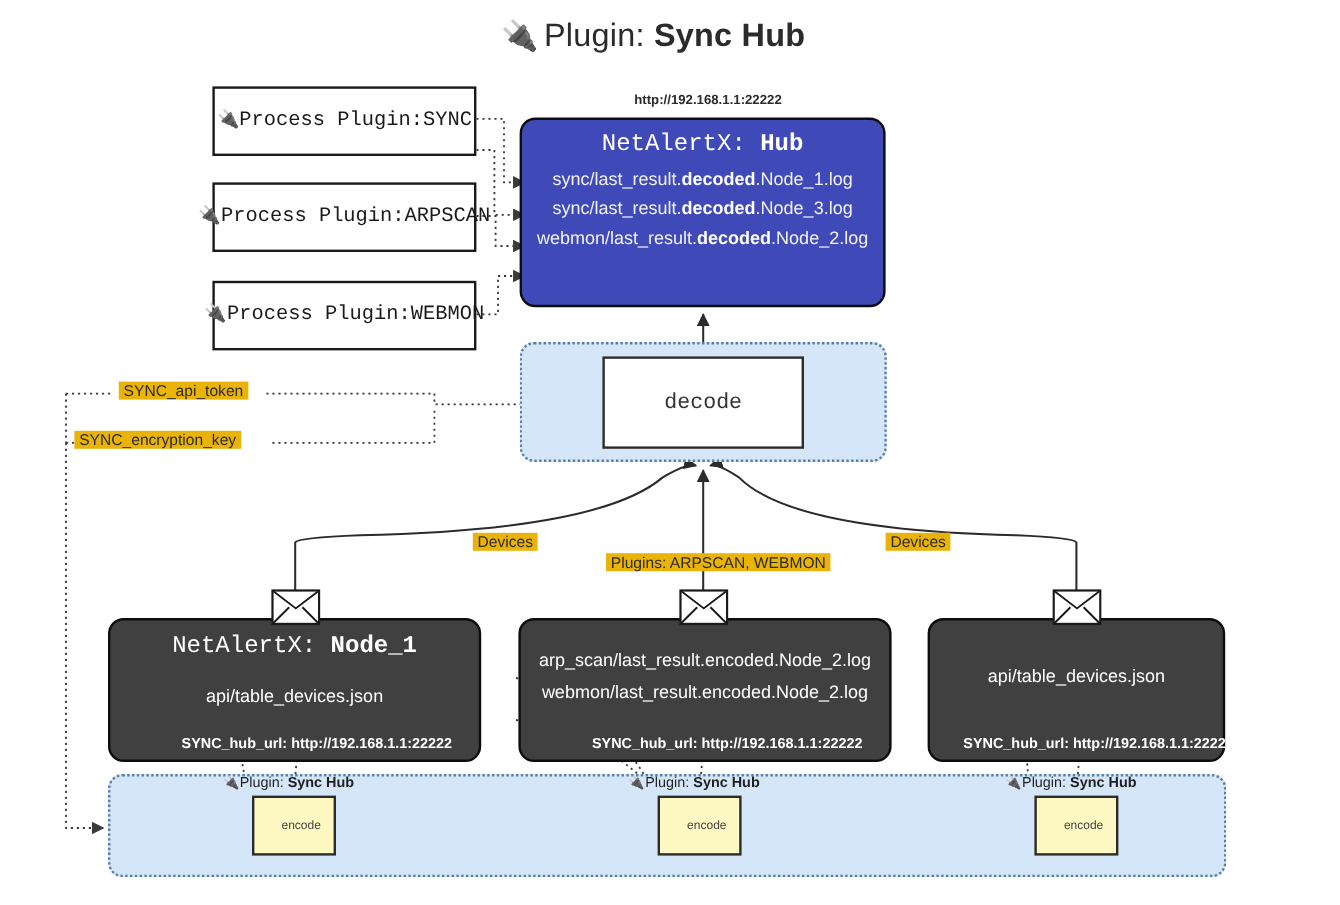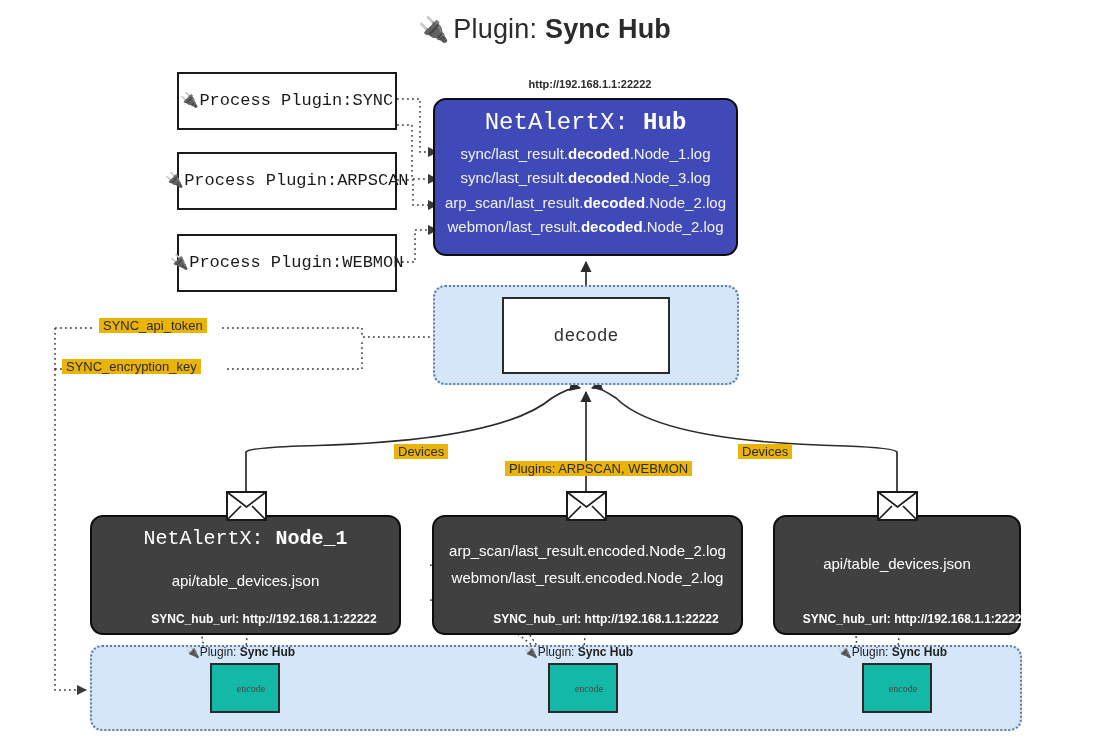--- a/index.html
+++ b/index.html
@@ -72,21 +72,21 @@
     background: #3f4ab8;
     border: 2px solid #0d0d0d;
     border-radius: 13px;
     display: flex;
     flex-direction: column;
     align-items: center;
     padding-top: 9px;
   }
   #hub .hub-title {
     font-family: "Liberation Mono", monospace;
-    font-size: 24px;
+    font-size: 20px;
     color: #ffffff;
     margin-bottom: 6px;
     white-space: nowrap;
   }
   #hub .hub-title .strong { font-weight: bold; }
   .hub-line {
     font-size: 15px;
     color: #f2f2f2;
     line-height: 1.62;
     white-space: nowrap;
@@ -170,24 +170,24 @@
   .enc-label {
     font-size: 12px;
     color: #1f1f1f;
     white-space: nowrap;
     z-index: 4;
   }
   .enc-label .plug { font-size: 11px; }
   .enc-label .strong { font-weight: bold; }
   .enc-box {
     width: 70px; height: 50px;
-    background: #14b8a6;
+    background: #fef9c3;
     border: 2px solid #2b2b2b;
     display: flex; align-items: center; justify-content: center;
-    font-family: Liberation Serif, serif;
+    font-family: Liberation Sans, sans-serif;
     font-size: 10px;
     color: #444444;
     z-index: 4;
     padding-left: 12px;
   }
 
   
   .edge-label {
     position: absolute;
     font-size: 13px;
@@ -278,21 +278,20 @@
     <div class="l1"><span class="plug">🔌</span><span>Process Plugin:</span></div>
     <div class="l2">WEBMON</div>
   </div>
 
   <div id="hub-url">http://192.168.1.1:22222</div>
 
   <div class="node" id="hub">
     <div class="hub-title"><span>NetAlertX: </span><span class="strong">Hub</span></div>
     <div class="hub-line"><span>sync/last_result.</span><b>decoded</b><span>.Node_1.log</span></div>
     <div class="hub-line"><span>sync/last_result.</span><b>decoded</b><span>.Node_3.log</span></div>
-    <div class="hub-line"><span>arp_scan/last_result.</span><b>decoded</b><span>.Node_2.log</span></div>
     <div class="hub-line"><span>webmon/last_result.</span><b>decoded</b><span>.Node_2.log</span></div>
   </div>
 
   <div class="node" id="decode-wrap"></div>
   <div class="node" id="decode-box">decode</div>
 
   <div class="edge-label" style="left:99px; top:318px;">SYNC_api_token</div>
   <div class="edge-label" style="left:62px; top:359px;">SYNC_encryption_key</div>
 
   <div class="edge-label" style="left:394px; top:444px;">Devices</div>

